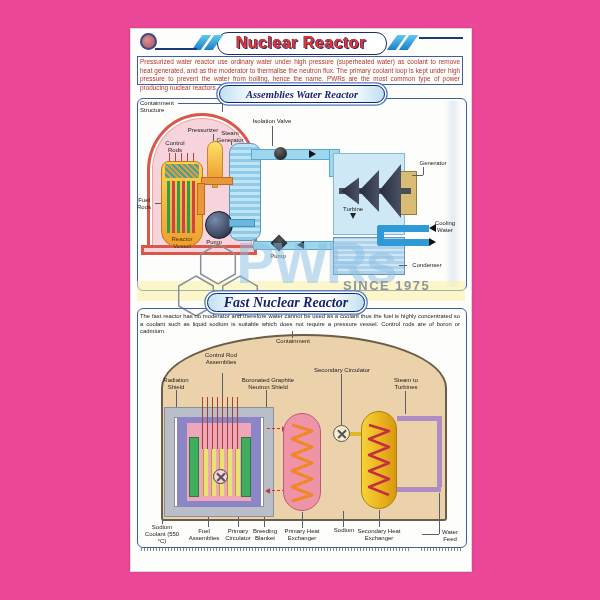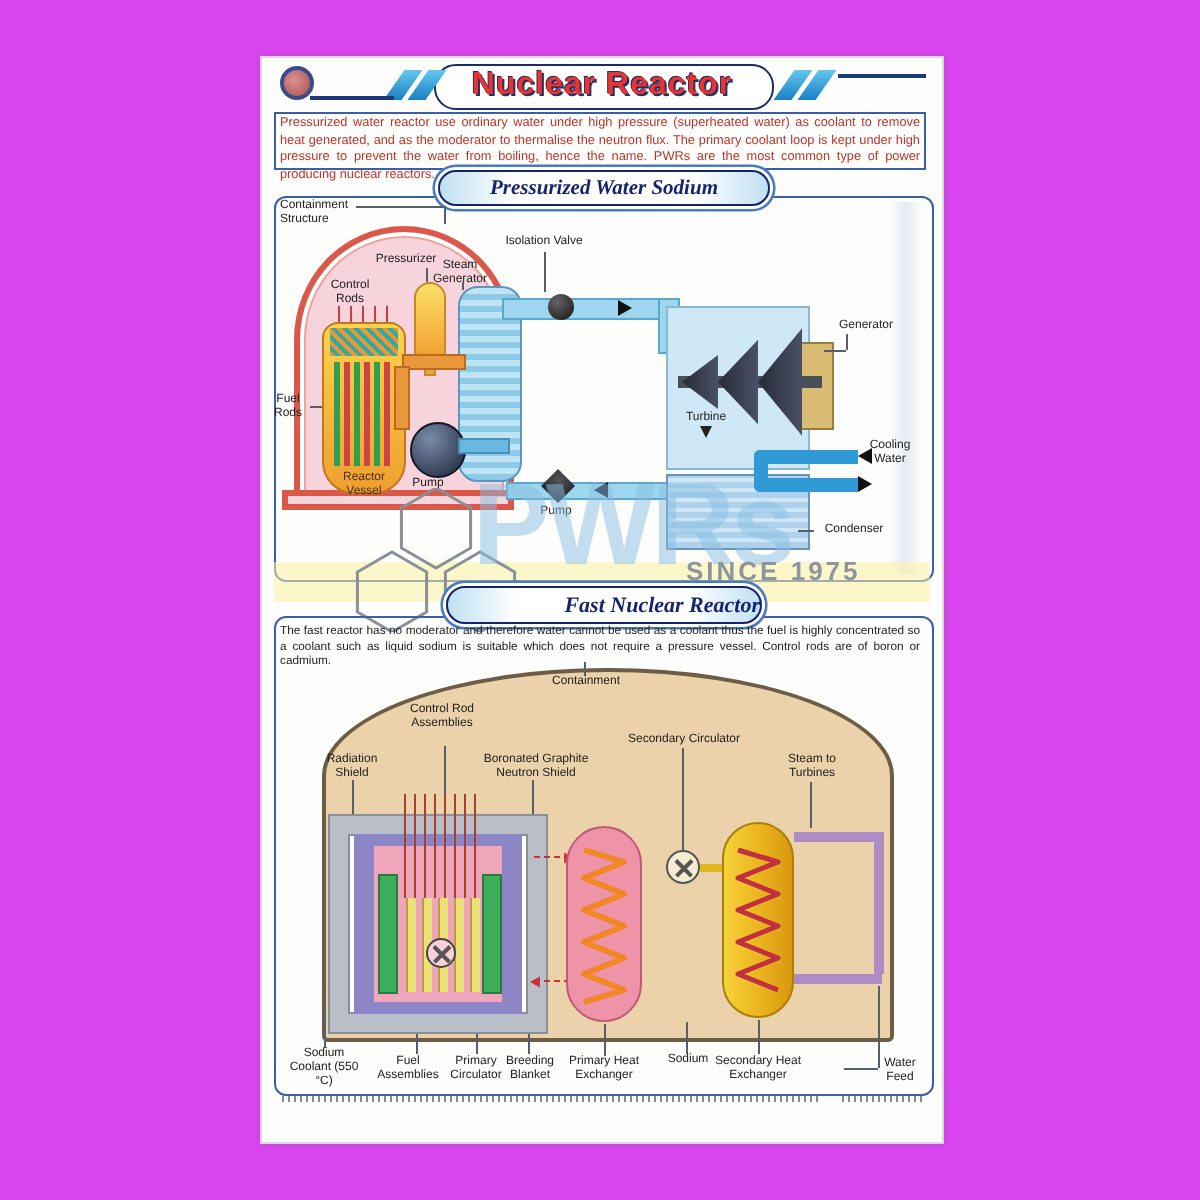--- a/index.html
+++ b/index.html
@@ -1,16 +1,16 @@
 <!DOCTYPE html>
 <html><head>
 <meta charset="utf-8">
 <style>
   html,body{margin:0;padding:0;background:#fff;}
-  #stage{position:relative;width:600px;height:600px;background:#d946ef;overflow:hidden;
+  #stage{position:relative;width:600px;height:600px;background:#ec4899;overflow:hidden;
          font-family:"Liberation Sans",sans-serif;}
   .abs{position:absolute;}
   #poster{position:absolute;left:130px;top:28px;width:340px;height:542px;
           background:#fdfdfc;border:1px solid #d9d9d9;box-shadow:0 0 4px rgba(0,0,0,.12);}
   .lbl{position:absolute;font-size:6px;line-height:1.15;color:#222;text-align:center;
        font-family:"Liberation Sans",sans-serif;}
   .ln{position:absolute;background:#55606a;}
   .pill{position:absolute;background:linear-gradient(90deg,#bfe0f2,#ffffff 22%,#ffffff 78%,#bfe0f2);
         border:1.6px solid #16246e;border-radius:12px;box-shadow:0 0 0 1.5px #fff,0 0 0 2.8px #4a7ac0;
         display:flex;align-items:center;justify-content:center;
@@ -39,21 +39,21 @@
     <div class="slash" style="left:261px;top:6px;"></div>
     <div class="slash" style="left:273px;top:6px;"></div>
     <div class="ln" style="left:24px;top:19px;width:42px;height:1.5px;background:#1b3a7a;"></div>
     <div class="ln" style="left:288px;top:8px;width:44px;height:1.5px;background:#1b3a7a;"></div>
 
     <div class="abs" style="left:6px;top:27px;width:326px;height:29px;border:1px solid #3a5fa8;box-sizing:border-box;"></div>
     <div class="abs" style="left:9px;top:29px;width:320px;font-size:6.4px;line-height:1.33;color:#b5362c;text-align:justify;">Pressurized water reactor use ordinary water under high pressure (superheated water) as coolant to remove heat generated, and as the moderator to thermalise the neutron flux. The primary coolant loop is kept under high pressure to prevent the water from boiling, hence the name. PWRs are the most common type of power producing nuclear reactors.</div>
 
     <div class="secbox" style="left:6px;top:69px;width:328px;height:191px;"></div>
     <div class="pill" style="left:88px;top:56px;width:164px;height:16px;font-size:10.5px;">
-      <span>Pressurized Water Sodium</span>
+      <span>Assemblies Water Reactor</span>
     </div>
 
     <div class="abs" style="left:314px;top:72px;width:16px;height:186px;background:linear-gradient(90deg,rgba(180,200,220,0),rgba(170,195,220,.30),rgba(180,200,220,0));"></div>
 
     <div class="abs" style="left:16px;top:84px;width:104px;height:136px;background:#f7d3db;border:3.5px solid #d9584a;
                 border-radius:50% 50% 4px 4px / 40% 40% 4px 4px;
                 box-shadow:inset 0 0 0 2px #fff, inset 0 0 0 3px #eda39a;"></div>
     <div class="abs" style="left:10px;top:216px;width:116px;height:10px;background:#f7d3db;border:3.5px solid #d9584a;box-sizing:border-box;"></div>
 
     <div class="lbl" style="left:9px;top:71px;width:58px;text-align:left;">Containment Structure</div>
@@ -144,21 +144,21 @@
     <svg class="abs" style="left:30px;top:215px;" width="110" height="72" viewBox="0 0 110 72">
       <polygon points="57,0 74.3,10 74.3,30 57,40 39.7,30 39.7,10" fill="none" stroke="#8a9098" stroke-width="1.5"></polygon>
       <polygon points="35,32 52.3,42 52.3,62 35,72 17.7,62 17.7,42" fill="none" stroke="#8a9098" stroke-width="1.5"></polygon>
       <polygon points="79,32 96.3,42 96.3,62 79,72 61.7,62 61.7,42" fill="none" stroke="#8a9098" stroke-width="1.5"></polygon>
     </svg>
     <div class="abs" style="left:100px;top:200px;width:170px;text-align:center;font-size:58px;font-weight:bold;
                 color:rgba(135,190,225,.5);letter-spacing:-2px;">PWRs</div>
     <div class="abs" style="left:212px;top:249px;width:110px;font-size:13px;font-weight:bold;color:#8f959c;letter-spacing:1.5px;">SINCE 1975</div>
 
     <div class="secbox" style="left:6px;top:279px;width:328px;height:238px;"></div>
-    <div class="pill" style="left:92px;top:264px;width:156px;height:17px;font-size:11px;justify-content:flex-end;">
+    <div class="pill" style="left:76px;top:264px;width:156px;height:17px;font-size:14px;">
       <span>Fast Nuclear Reactor</span>
     </div>
     <div class="abs" style="left:9px;top:284px;width:320px;font-size:5.9px;line-height:1.3;color:#222;text-align:justify;">The fast reactor has no moderator and therefore water cannot be used as a coolant thus the fuel is highly concentrated so a coolant such as liquid sodium is suitable which does not require a pressure vessel. Control rods are of boron or cadmium.</div>
 
     <div class="abs" style="left:30px;top:305px;width:286px;height:187px;background:#ecd2ab;border:2px solid #6d5c46;
                 border-radius:52% 52% 3px 3px / 30% 30% 3px 3px;box-sizing:border-box;"></div>
 
     <div class="ln" style="left:161px;top:302px;width:1px;height:7px;"></div>
     <div class="lbl" style="left:142px;top:309px;width:40px;">Containment</div>
     <div class="lbl" style="left:72px;top:323px;width:36px;">Control Rod Assemblies</div>

